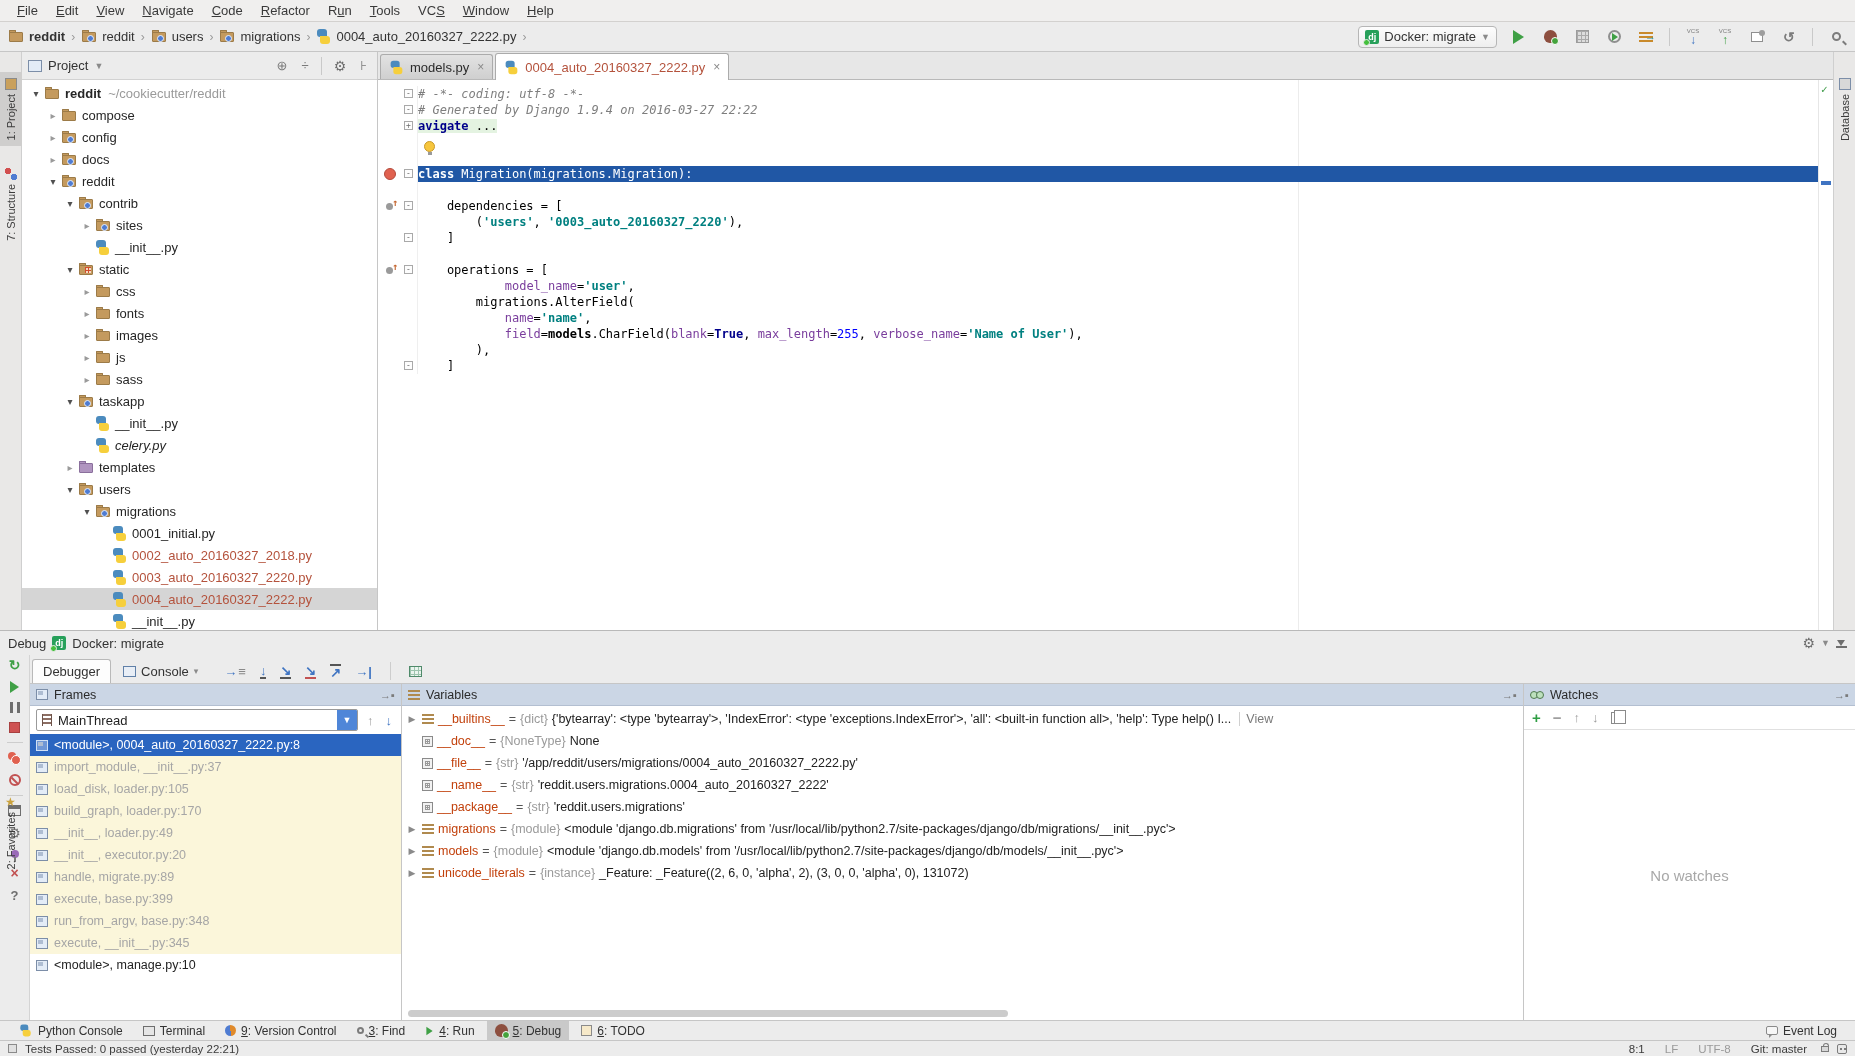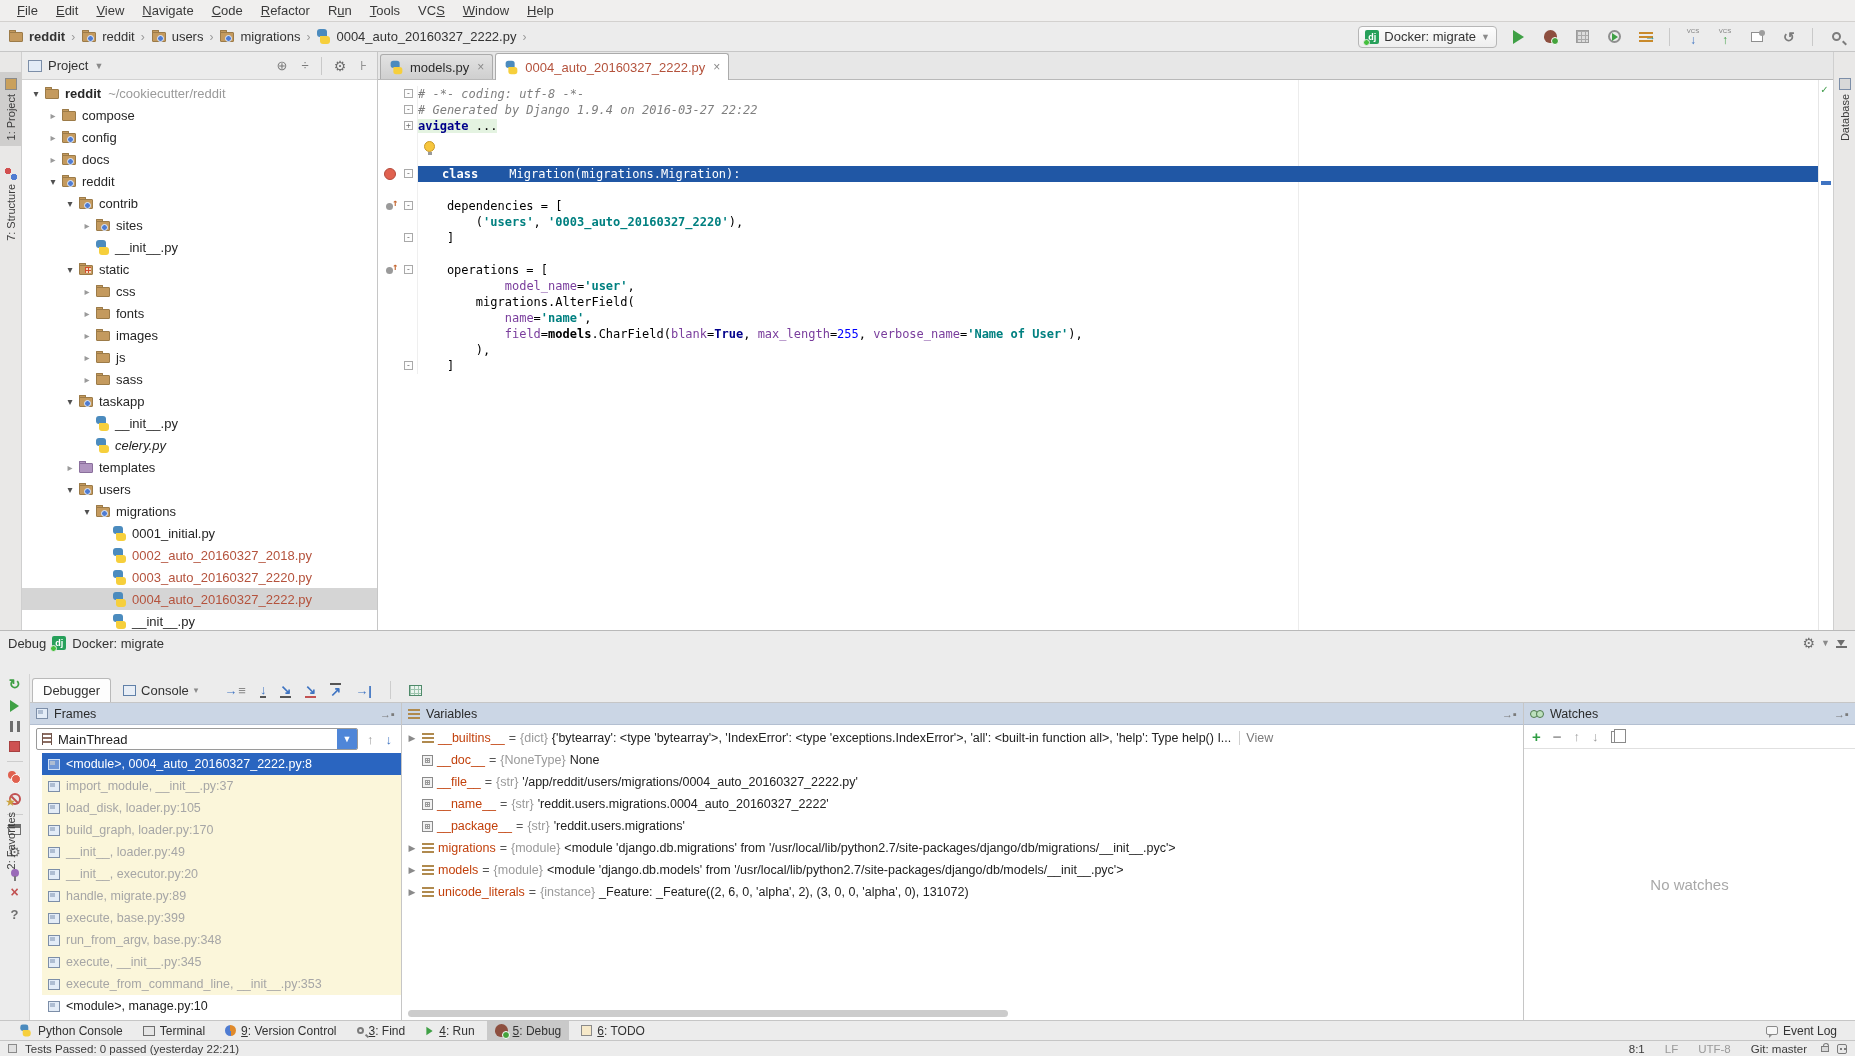--- a/index.html
+++ b/index.html
@@ -105,37 +105,37 @@
   .code-area { position:absolute; inset:0; padding-top:6px; z-index:1; }
   .cline { height:16px; display:flex; align-items:center; position:relative; }
   .gutter { width:40px; flex:none; height:16px; position:relative; border-right:1px solid #efefef; background:#fff; }
   .bp { position:absolute; left:6px; top:2px; width:12px; height:12px; border-radius:50%; background:#e0614f; border:1px solid #b44a3c; }
   .ovr { position:absolute; left:8px; top:2px; width:11px; height:11px; font-size:10px; color:#c4642d; }
   .ovr:before { content:""; position:absolute; left:0; top:3px; width:7px; height:7px; border-radius:50%; background:#9a9a9a; }
   .ovr:after { content:"↑"; position:absolute; left:6px; top:-3px; font-weight:bold; }
   .fmark { position:absolute; right:4px; top:3px; width:9px; height:9px; border:1px solid #a9a9a9; background:#fdfdfd; color:#6b6b6b; font-size:8px; line-height:7px; text-align:center; }
   .ctext { flex:1; white-space:pre; color:#000; position:relative; height:16px; line-height:16px; }
   .cline.dbg .ctext { background:#2057a5; color:#fff; }
-  .cline.dbg .ctext span { color:#fff !important;margin-left:24px; }
+  .cline.dbg .ctext span { color:#fff !important; }
   .cline.dbg .ctext:after { content:""; position:absolute; right:2px; top:3px; width:8px; height:10px; background:#4d7fc0; border:1px solid #9db9e0; }
   .t-cmt { color:#7e7e7e; font-style:italic; }
   .t-kw { color:#00008b; font-weight:bold; }
   .t-str { color:#008080; font-weight:bold; }
   .t-num { color:#0000ff; }
   .t-arg { color:#7a3e9d; }
   .t-b { font-weight:bold; }
   .foldbg { background:#e4f3e1; }
   .bulb { position:absolute; left:46px; top:-9px; width:11px; height:11px; border-radius:50%; background:#f7c63d; border:1px solid #c99a2a; z-index:2; }
   .bulb:after { content:""; position:absolute; left:3px; top:10px; width:4px; height:3px; background:#9a9a9a; }
   .stripe { position:absolute; right:0; top:0; bottom:0; width:15px; background:#fff; border-left:1px solid #e6e6e6; z-index:3; }
   .stripe .ok { position:absolute; top:3px; left:2px; color:#3c9a46; font-size:11px; font-weight:bold; }
   .stripe .cur { position:absolute; top:101px; left:2px; width:10px; height:4px; background:#3f74c2; }
 
   
-  .debug { flex:none; height:390px; border-top:1px solid #b9b9b9; display:flex; flex-direction:column; background:#ececec;gap:19px; }
+  .debug { flex:none; height:390px; border-top:1px solid #b9b9b9; display:flex; flex-direction:column; background:#ececec; }
   .dbg-hdr { height:24px; display:flex; align-items:center; gap:6px; padding:0 8px; flex:none; }
   .dbg-hdr .ttl { font-size:13px; color:#333; }
   .dbg-hdr .sp { flex:1; }
   .gear { color:#6e6e6e; font-size:14px; }
   .hide-ic { width:11px; height:10px; position:relative; }
   .hide-ic:before { content:""; position:absolute; left:1px; top:2px; border-top:6px solid #6e6e6e; border-left:4px solid transparent; border-right:4px solid transparent; }
   .hide-ic:after { content:""; position:absolute; left:0; bottom:0; width:11px; height:2px; background:#6e6e6e; }
   .dbg-body { flex:1; display:flex; min-height:0; }
   .dbg-left { width:30px; flex:none; background:#ececec; border-right:1px solid #d4d4d4; display:flex; flex-direction:column; align-items:center; padding-top:4px; gap:9px; }
   .dsep { width:16px; height:1px; background:#cdcdcd; }
@@ -186,21 +186,21 @@
 
   .combo-row { height:28px; display:flex; align-items:center; gap:6px; padding:0 6px; flex:none; }
   .thread-combo { flex:1; height:22px; background:#fff; border:1px solid #9a9a9a; border-radius:2px; display:flex; align-items:center; gap:6px; padding-left:5px; overflow:hidden; }
   .thread-combo .lbl { flex:1; font-size:13px; color:#222; }
   .thread-combo .btn { width:20px; height:22px; background:#4f86d8; color:#fff; font-size:9px; display:flex; align-items:center; justify-content:center; flex:none; }
   .thread-ic { width:10px; height:12px; background:linear-gradient(#8d6e63 2px,transparent 2px) 0 0/10px 4px repeat-y; border-left:1px solid #6e544a; border-right:1px solid #6e544a; flex:none; }
   .arrow-btn { font-size:13px; font-weight:bold; padding:0 3px; }
   .arrow-btn.up { color:#9a9a9a; }
   .arrow-btn.down { color:#3f74c2; }
 
-  .frame-list { flex:1; overflow:hidden;margin-left:12px; }
+  .frame-list { flex:1; overflow:hidden; }
   .frow { height:22px; display:flex; align-items:center; gap:6px; padding:0 6px; font-size:12.5px; color:#222; background:#fff; white-space:nowrap; }
   .frow.lib { background:#fbf6da; color:#a6a6a6; }
   .frow.sel { background:#2a65c0; color:#fff; }
   .frow.sel .frame-ic { border-color:#cfe0f5; background:#6f97d6; }
 
   .var-list { flex:1; overflow:hidden; padding-top:2px; }
   .vrow { height:22px; display:flex; align-items:center; gap:4px; padding:0 4px; font-size:12.5px; white-space:nowrap; overflow:hidden; }
   .vexp { width:12px; font-size:9px; color:#8a8a8a; text-align:center; flex:none; }
   .dict-ic { width:12px; height:10px; background:linear-gradient(#b08a4e 2px,transparent 2px) 0 0/12px 4px repeat-y; flex:none; }
   .prim-ic { width:11px; height:11px; border:1px solid #8a8a8a; background:#f2f2f2; flex:none; position:relative; }
@@ -812,24 +812,20 @@
                   <span>execute, base.py:399</span>
                 </div>
                 <div class="frow lib">
                   <span class="frame-ic"></span>
                   <span>run_from_argv, base.py:348</span>
                 </div>
                 <div class="frow lib">
                   <span class="frame-ic"></span>
                   <span>execute, __init__.py:345</span>
                 </div>
-                <div class="frow lib">
-                  <span class="frame-ic"></span>
-                  <span>execute_from_command_line, __init__.py:353</span>
-                </div>
                 <div class="frow ">
                   <span class="frame-ic"></span>
                   <span>&lt;module&gt;, manage.py:10</span>
                 </div>
               </div>
           </div>
 
           <div class="pane vars">
             <div class="phdr">
               <span class="vars-hdr-ic"></span>

